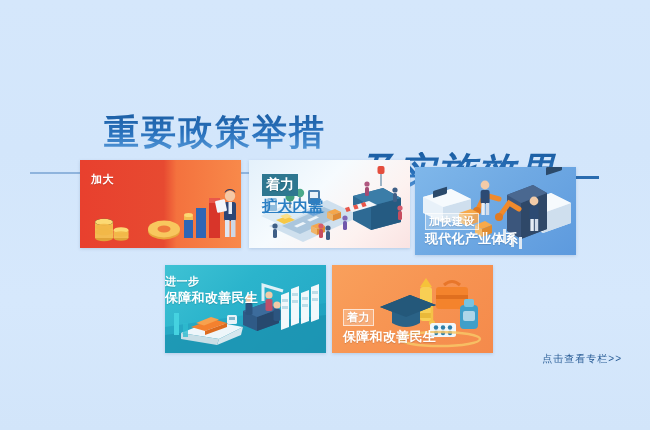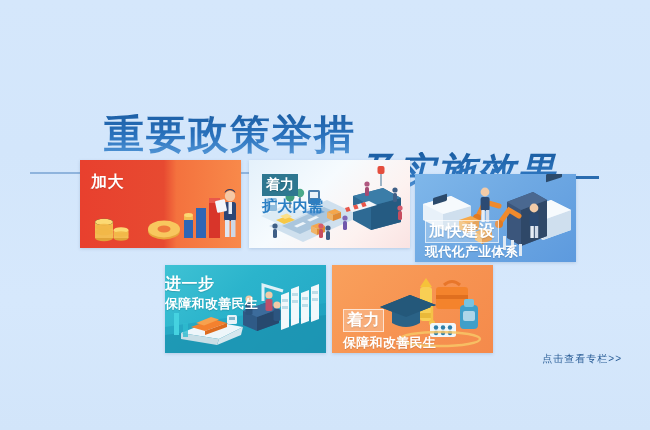--- a/index.html
+++ b/index.html
@@ -43,21 +43,21 @@
     position: absolute;
     left: 555px; top: 120px;
     width: 44px; height: 3px;
     background: #2a6cb0;
   }
   .title-line1 {
     position: absolute;
     left: 104px; top: 58px;
     font-family: "DejaVu Serif", serif;
     font-weight: bold;
-    font-size: 40px;
+    font-size: 35px;
     letter-spacing: 2px;
     color: #1c5fa4;
     background: linear-gradient(180deg, #1d60a6 0%, #2a72bd 55%, #4f93d4 100%);
     -webkit-background-clip: text;
     background-clip: text;
     -webkit-text-fill-color: transparent;
     white-space: nowrap;
     line-height: 1;
   }
   .title-line2 {
@@ -87,21 +87,21 @@
   }
   .card-label {
     position: absolute;
     z-index: 6;
     color: #ffffff;
     font-weight: bold;
     white-space: nowrap;
     line-height: 1.18;
     text-shadow: 0 1px 1px rgba(0,0,0,0.14);
   }
-  .card-label .l1 { display: block; font-size: 16px; letter-spacing: 0.5px; }
+  .card-label .l1 { display: block; font-size: 11px; letter-spacing: 0.5px; }
   .card-label .l2 { display: block; font-size: 13px; letter-spacing: 0.3px; }
 
   
   #card-1 { left: 80px; top: 160px;
     background: linear-gradient(90deg, #e8402e 0%, #e74a31 52%, #f4723e 60%, #f8894a 100%); }
   #card-1 .card-label { left: 11px; top: 13px; }
 
   
   #card-2 { left: 249px; top: 160px;
     background: linear-gradient(135deg, #e4f1fb 0%, #f6fbfe 40%, #fdf2f0 72%, #fae3e2 100%); }
@@ -109,21 +109,21 @@
   #card-2 .chip {
     display: inline-block;
     background: #2e7790;
     padding: 2px 4px 3px 4px;
     color: #fff;
     font-size: 14px;
     letter-spacing: 0px;
   }
 
   
-  #card-3 { left: 415px; top: 174px;
+  #card-3 { left: 415px; top: 167px;
     background: linear-gradient(140deg, #7fb7ea 0%, #6fa9e3 45%, #5d9ade 100%); }
   #card-3 .card-label { left: 10px; top: 46px; }
 
   
   #card-4 { left: 165px; top: 265px;
     background: linear-gradient(135deg, #3fc2d4 0%, #2bb4cc 40%, #23a5c4 100%); }
   #card-4 .card-label { left: 0; top: 10px; }
 
   
   #card-5 { left: 332px; top: 265px;
@@ -284,21 +284,21 @@
           <rect x="144" y="33" width="4" height="9" rx="1.6"></rect>
         <circle cx="151" cy="48" r="2.6" fill="#d65c6d"></circle>
           <rect x="149" y="51" width="4" height="9" rx="1.6" fill="#c84d5f"></rect>
       </g>
 
       <rect x="131" y="12" width="2" height="14" fill="#9eb4c6"></rect>
       <rect x="128.5" y="6" width="7" height="8" rx="2" fill="#e44d3d"></rect>
     </svg>
     <div class="card-label">
       <span class="l1" style="font-size:14px;"><span class="chip">着力</span></span>
-      <span class="l2" style="font-size:15px;color:#2a7fc4;text-shadow:none;margin-top:1px;">扩大内需</span>
+      <span class="l2" style="font-size:15px;color:#2a7fc4;text-shadow:none;margin-top:1px;text-decoration:underline;">扩大内需</span>
     </div>
   </div>
 
   <div class="card" id="card-3">
     <svg class="ill" style="left:0;top:0;" width="161" height="88" viewBox="0 0 161 88">
 
       <path d="M8 30 L36 22 L56 32 L56 48 L28 56 L8 46 Z" fill="#e8f1f9"></path>
       <path d="M28 40 L56 32 L56 48 L28 56 Z" fill="#cfdfee"></path>
       <path d="M8 30 L36 22 L56 32 L28 40 Z" fill="#f6fafd"></path>
       <rect x="18" y="30" width="14" height="7" rx="1" fill="#2b4a6b" transform="skewY(-18)"></rect>

